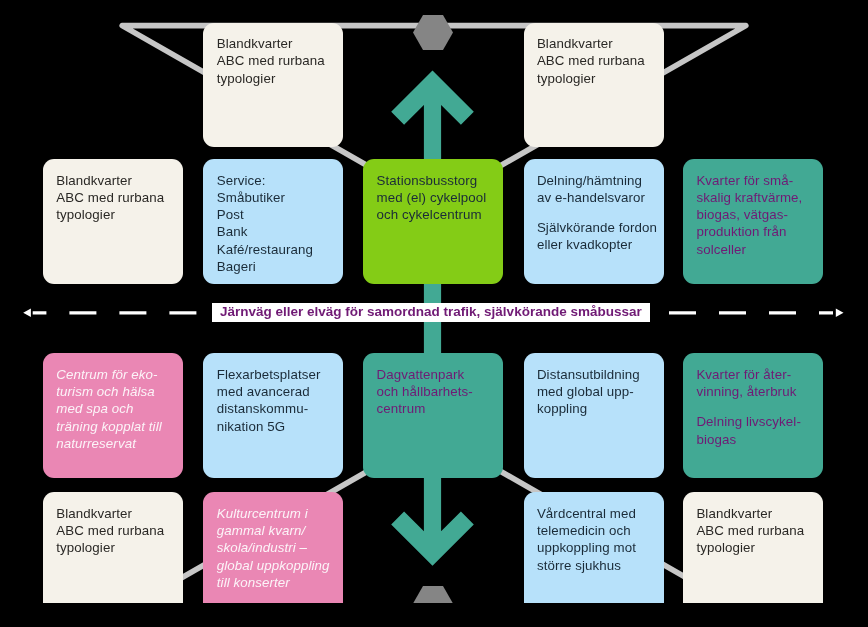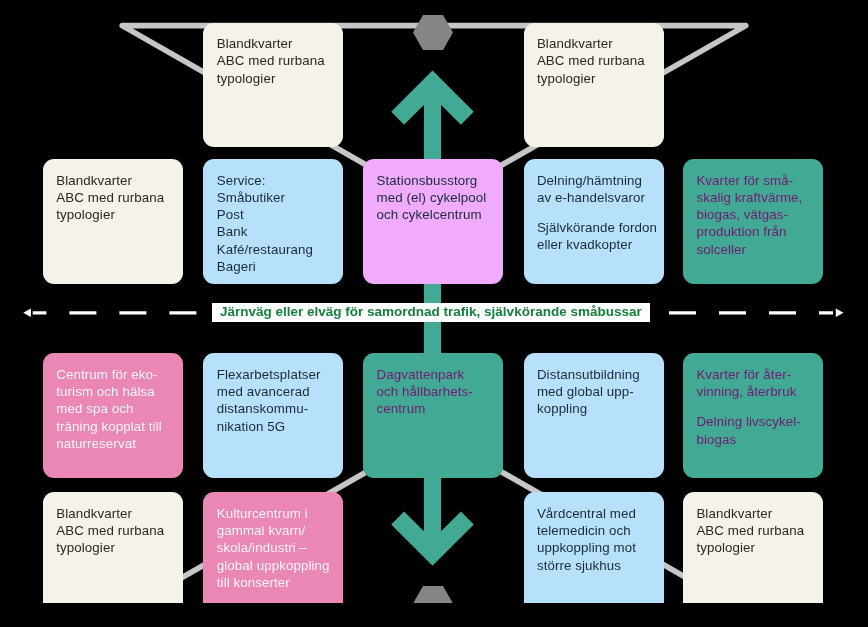--- a/index.html
+++ b/index.html
@@ -14,34 +14,34 @@
   .box{position:absolute;border-radius:11px;box-sizing:border-box;z-index:2;
        width:140.1px;height:124.6px;}
   .box .txt{position:absolute;left:13.4px;top:12.5px;right:2px;
             font-size:13.3px;line-height:17.25px;white-space:pre-line;letter-spacing:0.1px;}
   .box .txt p{margin:0;padding:0;white-space:pre-line;}
   .box .txt p + p{margin-top:13px;}
 
   
   .fill-cream      {background:#F5F2EA;}
   .fill-light_blue {background:#B7E1FA;padding-left:8px;}
-  .fill-pale_blue  {background:#f0abfc;}
+  .fill-pale_blue  {background:#84cc16;}
   .fill-green      {background:#42A994;}
   .fill-pink       {background:#EA87B4;}
   .tc-neutral {color:#2A2825;}
   .tc-dark    {color:#1A2B38;}
   .tc-black   {color:#701a75;}
-  .tc-white   {color:#FCF4F8;}
+  .tc-white   {color:#FCF4F8;font-style:italic;}
 
   
   .c1{left:42.9px;}  .c2{left:203.4px;} .c3{left:363.2px;}
   .c4{left:523.5px;} .c5{left:683px;}
   .r1{top:22.5px;}   .r2{top:159.2px;}  .r3{top:353.3px;}  .r4{top:492.3px;}
 
-  .rail-label{position:absolute;left:211.5px;top:302.6px;background:#ffffff;color:#15803d;
+  .rail-label{position:absolute;left:211.5px;top:302.6px;background:#ffffff;color:#701a75;
               font-weight:bold;font-size:13.5px;line-height:17.2px;z-index:5;
               padding:0.9px 8.5px 0.9px;white-space:nowrap;}
 </style>
 </head>
 <body>
 
 <div id="stage">
 
   <svg class="layer" id="lines" viewBox="0 0 868 627">
     <g stroke="#C6C6C6" stroke-width="5.6" fill="none" stroke-linejoin="round" stroke-linecap="round">

